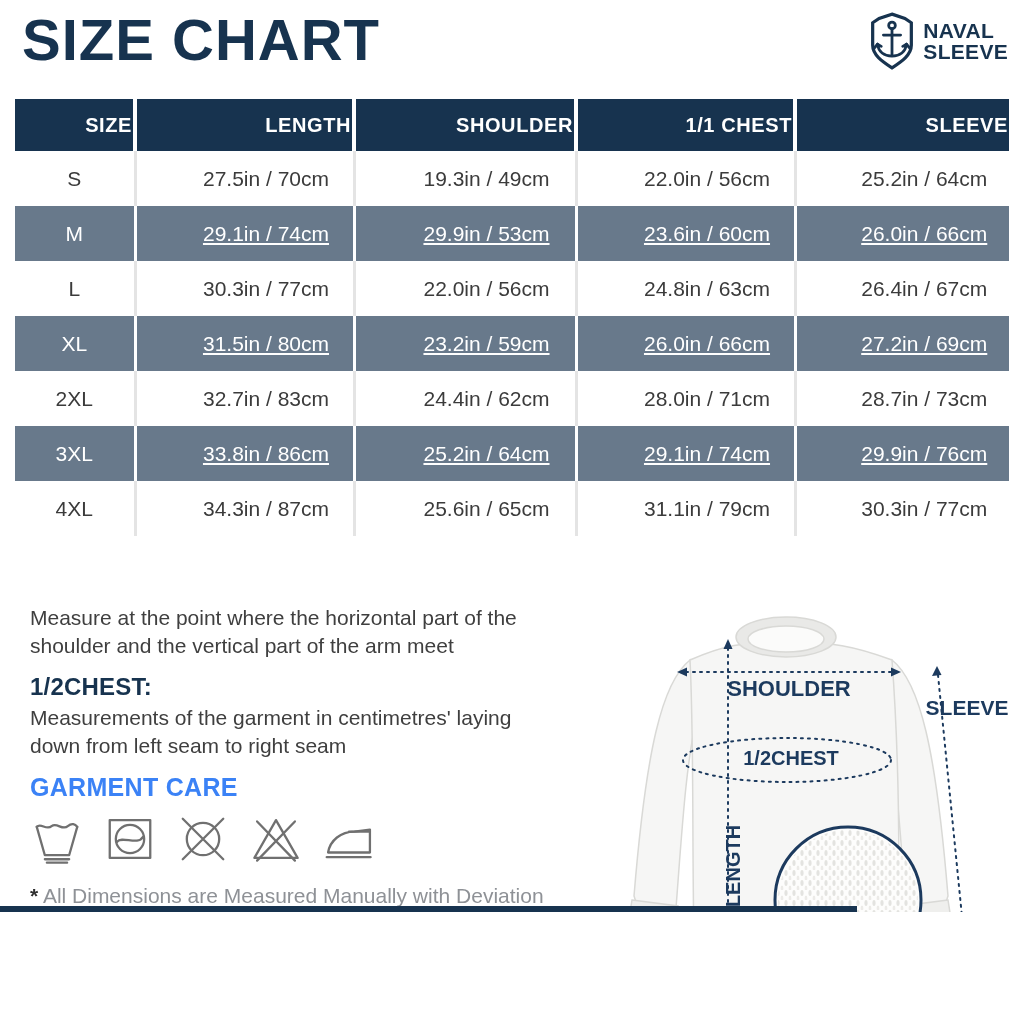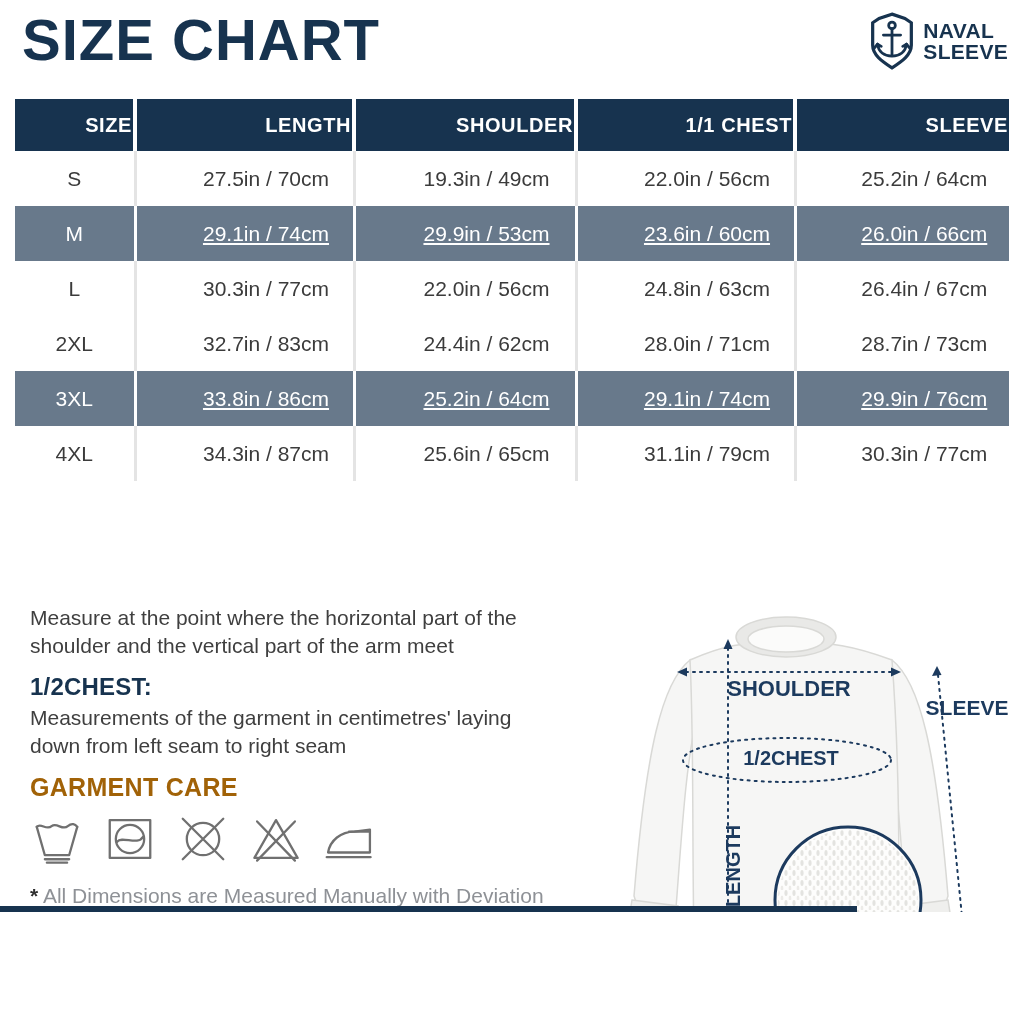--- a/index.html
+++ b/index.html
@@ -21,21 +21,21 @@
   .size-table td{height:53px;text-align:center;font-size:21px;color:#3b3b3b;background:#ffffff;}
   .size-table th+th{border-left:4px solid #ffffff;}
   .size-table td+td{border-left:3px solid #e4e4e4;padding-left:44px;}
   .size-table tr.shaded td{background:#68798b;color:#ffffff;}
   .size-table tr.shaded td+td{border-left:3px solid #ffffff;text-decoration:underline;}
 
   
   .info{position:absolute;left:30px;top:604px;width:628px;}
   .def h3{margin:0 0 3px;font-size:24px;font-weight:800;color:#17334f;letter-spacing:.2px;}
   .def p{margin:0 0 13px;font-size:21px;line-height:1.33;color:#3f3f3f;white-space:pre-line;}
-  .care-title{margin:4px 0 10px;font-size:25px;font-weight:800;color:#a16207;letter-spacing:.3px;}
+  .care-title{margin:4px 0 10px;font-size:25px;font-weight:800;color:#3b82f6;letter-spacing:.3px;}
   .care-icons{display:flex;gap:19px;align-items:center;}
   .care-icons svg{width:54px;height:54px;}
   .footnote{margin:16px 0 0;font-size:21px;line-height:1.33;color:#8e9196;white-space:pre-line;}
   .footnote .star{color:#2f2f2f;font-weight:700;}
 
   
   .illustration{position:absolute;left:606px;top:590px;width:412px;height:420px;}
 
   
   .bottom-bar{position:absolute;left:0;bottom:0;width:857px;height:6px;background:#17334f;}
@@ -97,20 +97,27 @@
           <td>23.6in / 60cm</td>
           <td>26.0in / 66cm</td>
         </tr>
         <tr>
           <td>L</td>
           <td>30.3in / 77cm</td>
           <td>22.0in / 56cm</td>
           <td>24.8in / 63cm</td>
           <td>26.4in / 67cm</td>
         </tr>
+        <tr class="shaded">
+          <td>XL</td>
+          <td>31.5in / 80cm</td>
+          <td>23.2in / 59cm</td>
+          <td>26.0in / 66cm</td>
+          <td>27.2in / 69cm</td>
+        </tr>
         <tr>
           <td>2XL</td>
           <td>32.7in / 83cm</td>
           <td>24.4in / 62cm</td>
           <td>28.0in / 71cm</td>
           <td>28.7in / 73cm</td>
         </tr>
         <tr class="shaded">
           <td>3XL</td>
           <td>33.8in / 86cm</td>

